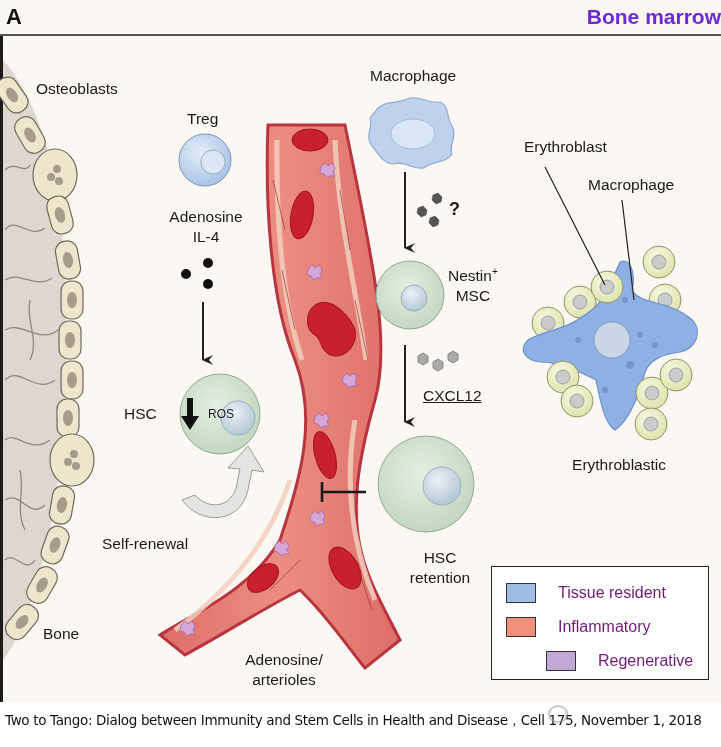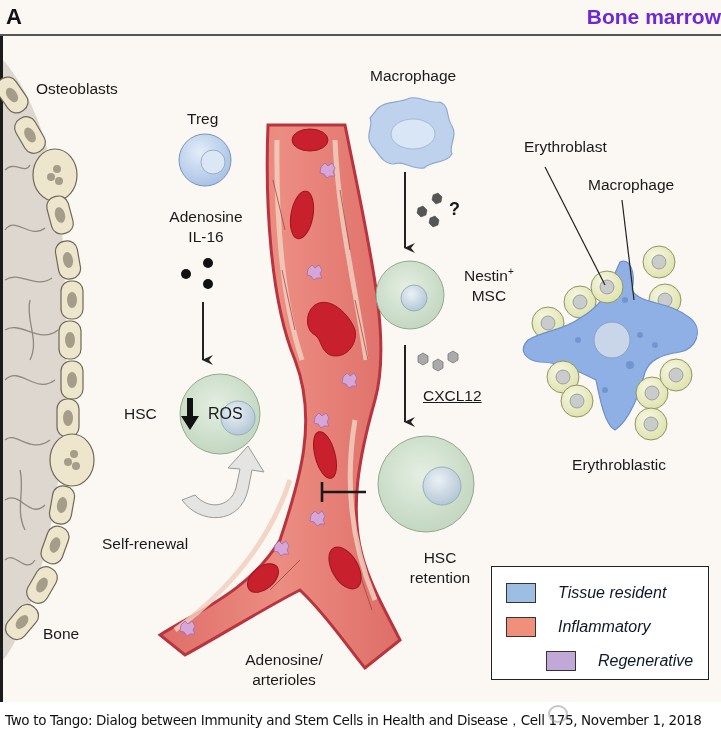--- a/index.html
+++ b/index.html
@@ -8,21 +8,21 @@
   #panel { position: absolute; left: 0; top: 0; width: 721px; height: 702px; background: #fbf8f3; }
   #left-rule { position: absolute; left: 0; top: 36px; width: 3px; height: 666px; background: #1b1b1b; }
   #panel-letter { position: absolute; left: 6px; top: 4px; font-size: 22px; font-weight: bold; color: #111; }
   #panel-title { position: absolute; left: 0; width: 721px; top: 5px; text-align: right; font-size: 21px; font-weight: bold; color: #6d28d9; }
   #title-rule { position: absolute; left: 0; top: 34px; width: 721px; height: 2px; background: #555; }
   svg#art { position: absolute; left: 0; top: 0; }
   .lbl { position: absolute; font-size: 15.5px; color: #1a1a1a; text-align: center; line-height: 20px; white-space: nowrap; }
   #legend { position: absolute; left: 491px; top: 566px; width: 218px; height: 114px; border: 1.5px solid #222; background: #fff; box-sizing: border-box; }
   .legend-row { position: absolute; left: 14px; height: 24px; display: flex; align-items: center; }
   .legend-swatch { width: 30px; height: 20px; border: 1.5px solid #333; box-sizing: border-box; margin-right: 22px; }
-  .legend-text { font-size: 16px; color: #0f172a; font-style: italic; }
+  .legend-text { font-size: 16px; color: #701a75; }
   #caption { position: absolute; left: 5px; top: 712px; font-size: 13.5px; color: #111; white-space: nowrap; font-family: "DejaVu Sans", sans-serif; letter-spacing: -0.35px; }
   #watermark { position: absolute; left: 548px; top: 702px; font-size: 19px; color: rgba(120,120,140,0.55); white-space: nowrap; font-style: italic; }
   #watermark .wm-icon { display: inline-block; width: 16px; height: 14px; border: 2px solid rgba(150,150,160,0.55); border-radius: 50%; margin-right: 4px; vertical-align: middle; }
 </style>
 </head>
 <body>
 
 <div id="panel"></div>
 <div id="panel-letter">A</div>
 <div id="panel-title">Bone marrow</div>
@@ -299,28 +299,28 @@
     <line x1="545" y1="167" x2="605" y2="285" stroke="#222" stroke-width="1.2"></line>
     <line x1="622" y1="200" x2="634" y2="300" stroke="#222" stroke-width="1.2"></line>
   </g>
 </svg>
 
 <div class="lbl" style="left:36px; top:79px;">Osteoblasts</div>
 <div class="lbl" style="left:43px; top:624px;">Bone</div>
 <div class="lbl" style="left:187px; top:109px;">Treg</div>
 <div class="lbl" style="left:158px; top:207px; width:96px;">
   <div>Adenosine</div>
-  <div>IL-16</div>
+  <div>IL-4</div>
 </div>
 <div class="lbl" style="left:124px; top:404px;">HSC</div>
-<div class="lbl" style="left:208px; top:404px; font-size:16px;">ROS</div>
+<div class="lbl" style="left:208px; top:404px; font-size:12px;">ROS</div>
 <div class="lbl" style="left:102px; top:534px;">Self-renewal</div>
 <div class="lbl" style="left:370px; top:66px;">Macrophage</div>
 <div class="lbl" style="left:449px; top:199px; font-weight:bold; font-size:18px;">?</div>
-<div class="lbl" style="left:448px; top:262px;margin-left:16px;">
+<div class="lbl" style="left:448px; top:262px;">
   <div><span>Nestin</span><sup style="font-size:10px;">+</sup></div>
   <div>MSC</div>
 </div>
 <div class="lbl" style="left:423px; top:386px;text-decoration:underline;">CXCL12</div>
 <div class="lbl" style="left:400px; top:548px; width:80px;">
   <div>HSC</div>
   <div>retention</div>
 </div>
 <div class="lbl" style="left:234px; top:650px; width:100px;">
   <div>Adenosine/</div>

